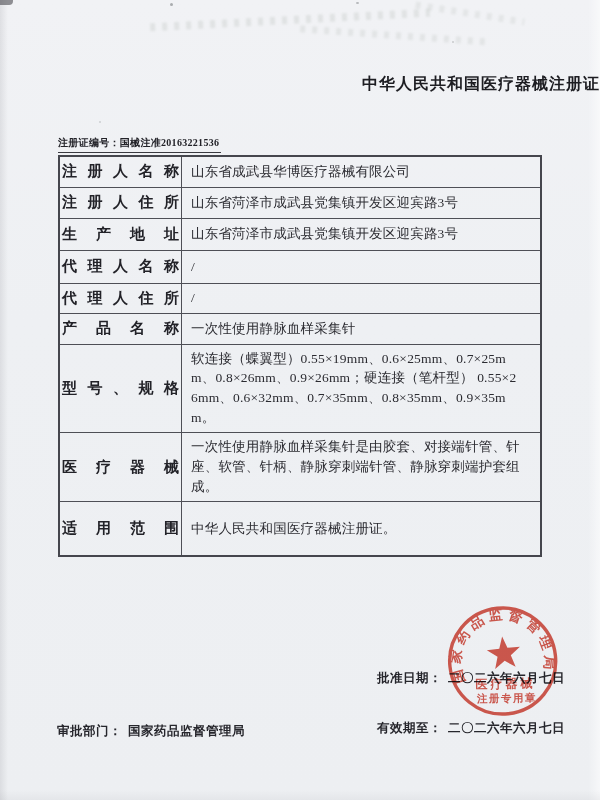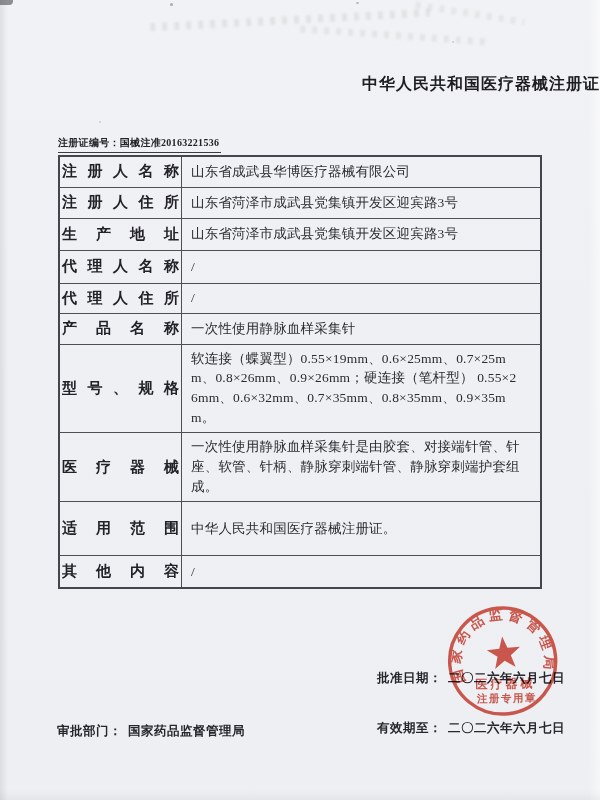--- a/index.html
+++ b/index.html
@@ -126,24 +126,20 @@
         <td class="val">软连接（蝶翼型）0.55×19mm、0.6×25mm、0.7×25mm、0.8×26mm、0.9×26mm；硬连接（笔杆型） 0.55×26mm、0.6×32mm、0.7×35mm、0.8×35mm、0.9×35mm。</td>
       </tr>
       <tr class="r7">
         <th class="lbl">医疗器械</th>
         <td class="val">一次性使用静脉血样采集针是由胶套、对接端针管、针座、软管、针柄、静脉穿刺端针管、静脉穿刺端护套组成。</td>
       </tr>
       <tr class="r8">
         <th class="lbl">适用范围</th>
         <td class="val">中华人民共和国医疗器械注册证。</td>
       </tr>
-      <tr class="r10">
-        <th class="lbl">其他内容</th>
-        <td class="val">/</td>
-      </tr>
     </tbody>
   </table>
 
   <div class="footer-line dept"><span>审批部门：</span><span class="gap"></span><span>国家药品监督管理局</span></div>
 
   <div class="footer-line appr-date"><span>批准日期：</span><span class="gap"></span><span>二〇二六年六月七日</span></div>
 
   <div class="footer-line valid-date"><span>有效期至：</span><span class="gap"></span><span>二〇二六年六月七日</span></div>
 
   <svg class="stamp" viewBox="-70 -75 140 150" xmlns="http://www.w3.org/2000/svg">

